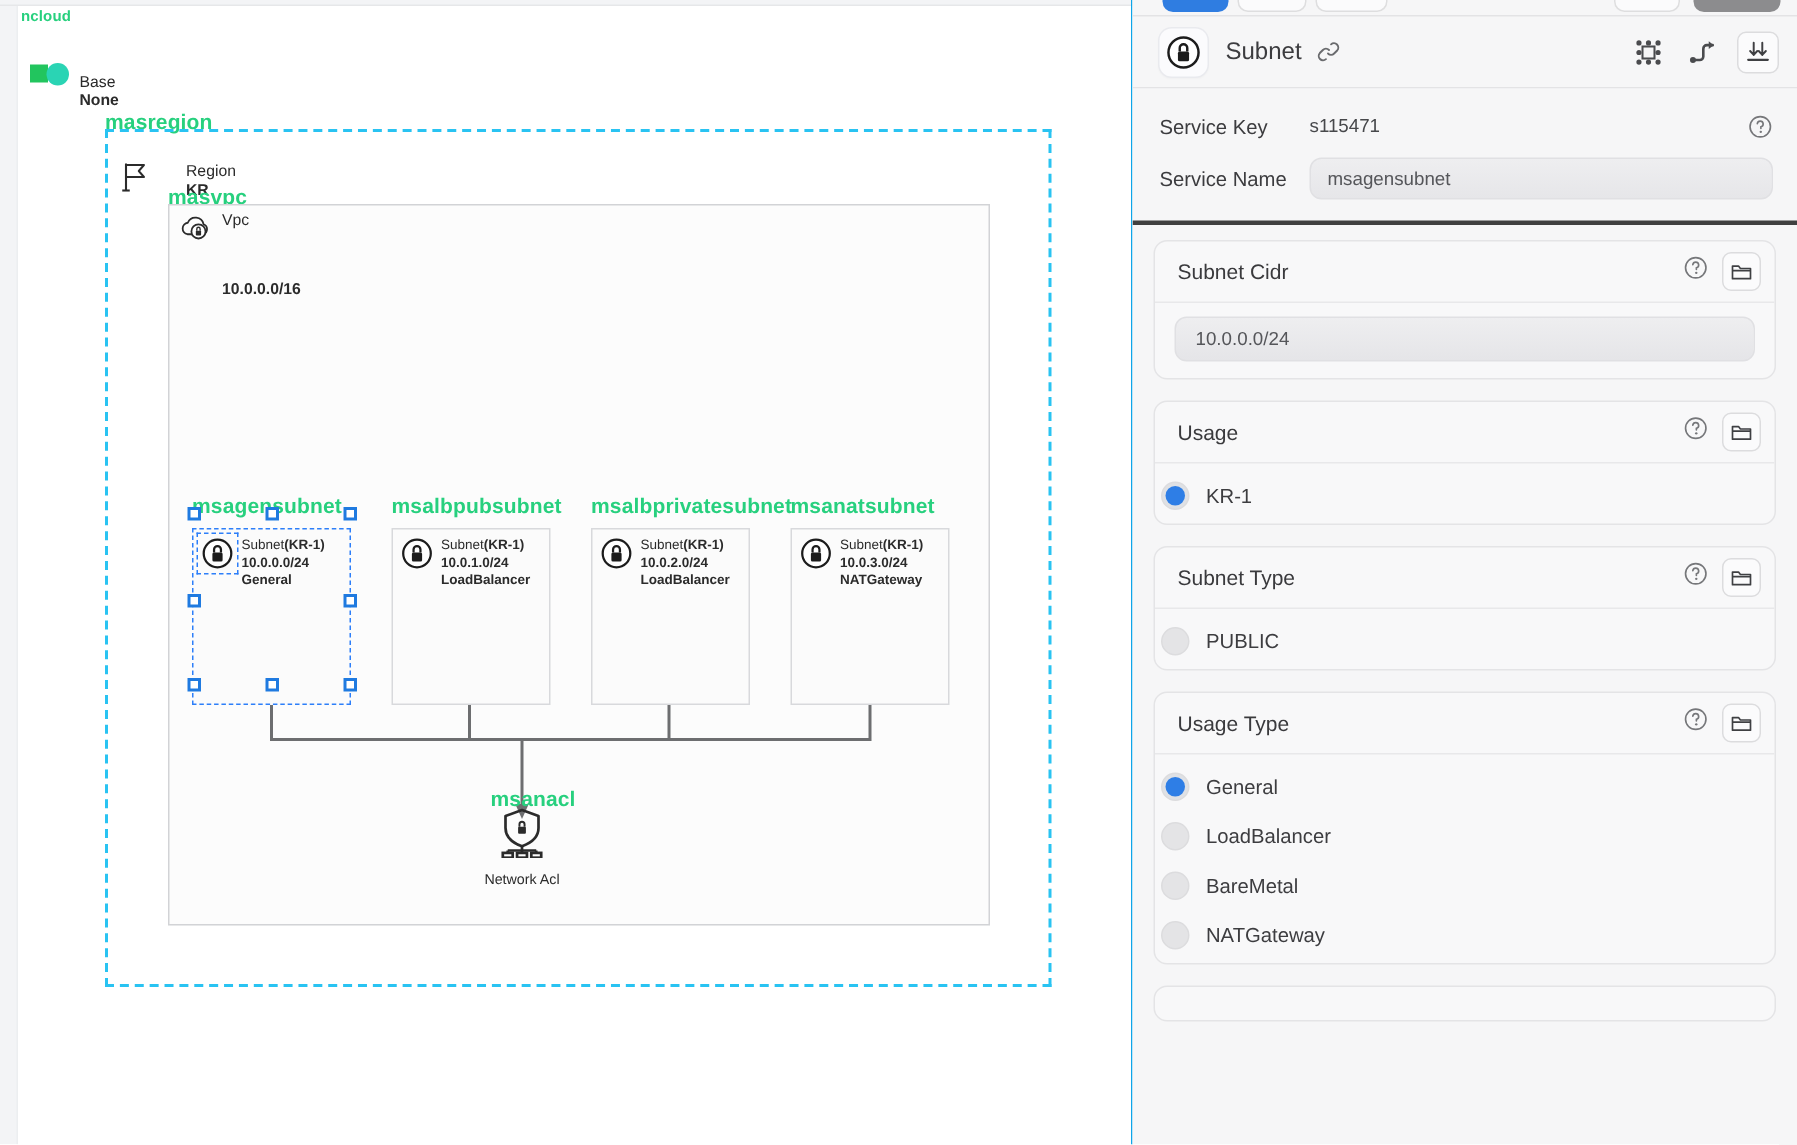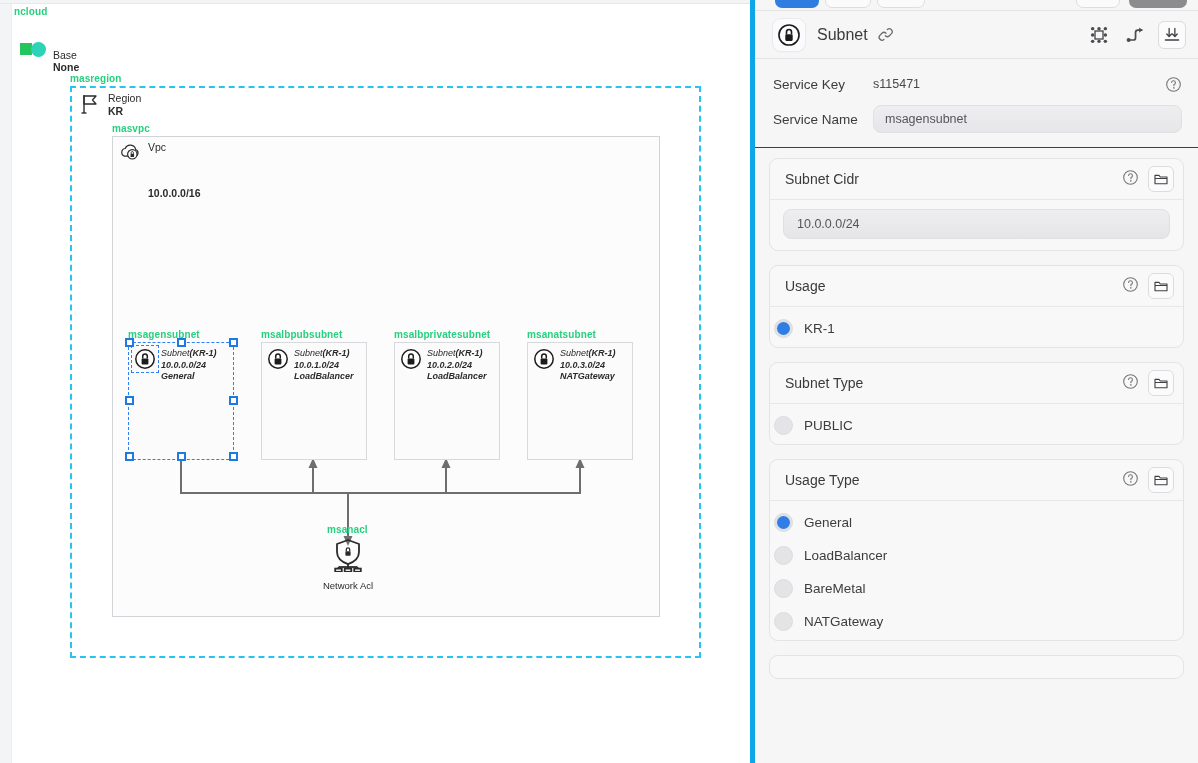--- a/index.html
+++ b/index.html
@@ -9,37 +9,37 @@
     background: #ffffff;
     overflow: hidden;
   }
   #app { position: relative; width: 1198px; height: 763px; display: flex; }
 
   
   #canvas-area {
     position: relative;
     width: 755px; height: 763px;
     background: #ffffff;
-    border-right: 5px solid #0ea5e9;
+    border-right: 1px solid #0ea5e9;
     overflow: hidden;
   }
   #canvas-top-strip {
     position: absolute; left: 0; top: 0; width: 755px; height: 4px;
     background: #f3f4f6; border-bottom: 1px solid #e6e7e9;
   }
   #canvas-left-gutter {
     position: absolute; left: 0; top: 4px; width: 12px; height: 759px;
     background: #f3f4f6; border-right: 1px solid #eceef0;
   }
 
   .grp-label {
     position: absolute;
     color: #27d07e;
     font-weight: bold;
-    font-size: 10px;
+    font-size: 14px;
     letter-spacing: .1px;
     white-space: nowrap;
   }
 
   
   #ncloud-label { left: 14px; top: 6px; font-size: 10px; }
   #base-node { position: absolute; left: 20px; top: 25px; display: flex; align-items: center; gap: 7px; }
   #base-icon { position: relative; width: 26px; height: 14px; }
   #base-icon .sq { position: absolute; left: 0; top: 1px; width: 12px; height: 12px; background: #22c55e; }
   #base-icon .ci { position: absolute; left: 11px; top: 0px; width: 15px; height: 15px; border-radius: 50%; background: #2ad4b4; }
@@ -47,40 +47,40 @@
   #base-text .b { font-weight: bold; }
 
   
   #region-box {
     position: absolute; left: 70px; top: 86px;
     width: 631px; height: 572px;
     border: 2px dashed #29c3f2;
     background: transparent;
   }
   #masregion-label { left: 70px; top: 73px; }
-  #region-node { position: absolute; left: 78px; top: 90px; display: flex; align-items: center; gap: 6px; }
+  #region-node { position: absolute; left: 78px; top: 106px; display: flex; align-items: flex-start; gap: 22px; }
   #region-text { font-size: 10.5px; line-height: 12.5px; color: #2b2b2b; padding-top: 2px; }
   #region-text .b { font-weight: bold; }
 
   
   #vpc-box {
     position: absolute; left: 112px; top: 136px;
     width: 548px; height: 481px;
     border: 1px solid #d2d3d6;
     background: #fcfcfc;
   }
   #masvpc-label { left: 112px; top: 123px; }
   #vpc-node { position: absolute; left: 118px; top: 140px; display: flex; align-items: flex-start; gap: 6px; }
   #vpc-text { font-size: 10.5px; line-height: 12.5px; color: #2b2b2b; padding-top: 1px; }
   #vpc-text .b { font-weight: bold; margin-top: 33px; }
 
   
   .subnet-box {
-    position: absolute; top: 342px; width: 106px; height: 118px;
-    border: 1px solid #d8d9dc; background: #fbfbfb; font-style: italic;
+    position: absolute; top: 352px; width: 106px; height: 118px;
+    border: 1px solid #d8d9dc; background: #fbfbfb;
   }
   .subnet-box.selected { border: 1px dashed #2d7ff9; background: #fbfbfb; }
   .subnet-label { top: 329px; }
   .subnet-inner { position: absolute; left: 5px; top: 5px; display: flex; align-items: flex-start; gap: 5px; }
   .subnet-text { font-size: 9px; line-height: 11.5px; color: #2b2b2b; white-space: nowrap; }
   .subnet-text .b { font-weight: bold; }
   .subnet-text .r2 { font-weight: bold; }
 
   .lock-wrap { position: relative; width: 22px; height: 22px; flex: none; }
   .lock-wrap.sel::after {
@@ -128,21 +128,21 @@
     width: 32px; height: 32px; border-radius: 8px;
     background: #fbfbfd; box-shadow: 0 0 0 1px #e9eaee, 0 1px 2px rgba(0,0,0,.05);
     display: flex; align-items: center; justify-content: center;
   }
   #hdr-title { margin-left: 12px; font-size: 16px; color: #3c3c3f; }
   #hdr-link { margin-left: 9px; display: flex; align-items: center; }
   #hdr-actions { margin-left: auto; display: flex; align-items: center; gap: 10px; }
   .hdr-act { width: 26px; height: 26px; display: flex; align-items: center; justify-content: center; }
   .hdr-act.boxed { border: 1px solid #dcdcde; border-radius: 6px; background: #fbfbfc; width: 28px; height: 28px; }
 
-  #meta-block { padding: 12px 16px 14px 18px; border-bottom: 1px solid #404040; background: #f6f6f7; }
+  #meta-block { padding: 12px 16px 14px 18px; border-bottom: 3px solid #404040; background: #f6f6f7; }
   .meta-row { display: flex; align-items: center; min-height: 26px; }
   .meta-row + .meta-row { margin-top: 8px; }
   .meta-label { width: 100px; font-size: 13.5px; color: #3c3c3f; flex: none; }
   .meta-value { font-size: 12.5px; color: #47484b; }
   .meta-input {
     flex: 1; height: 28px; border-radius: 8px;
     background: linear-gradient(#eeeef0, #e6e6e9);
     border: 1px solid #e0e0e3;
     display: flex; align-items: center; padding: 0 11px;
     font-size: 12.5px; color: #55565a;

